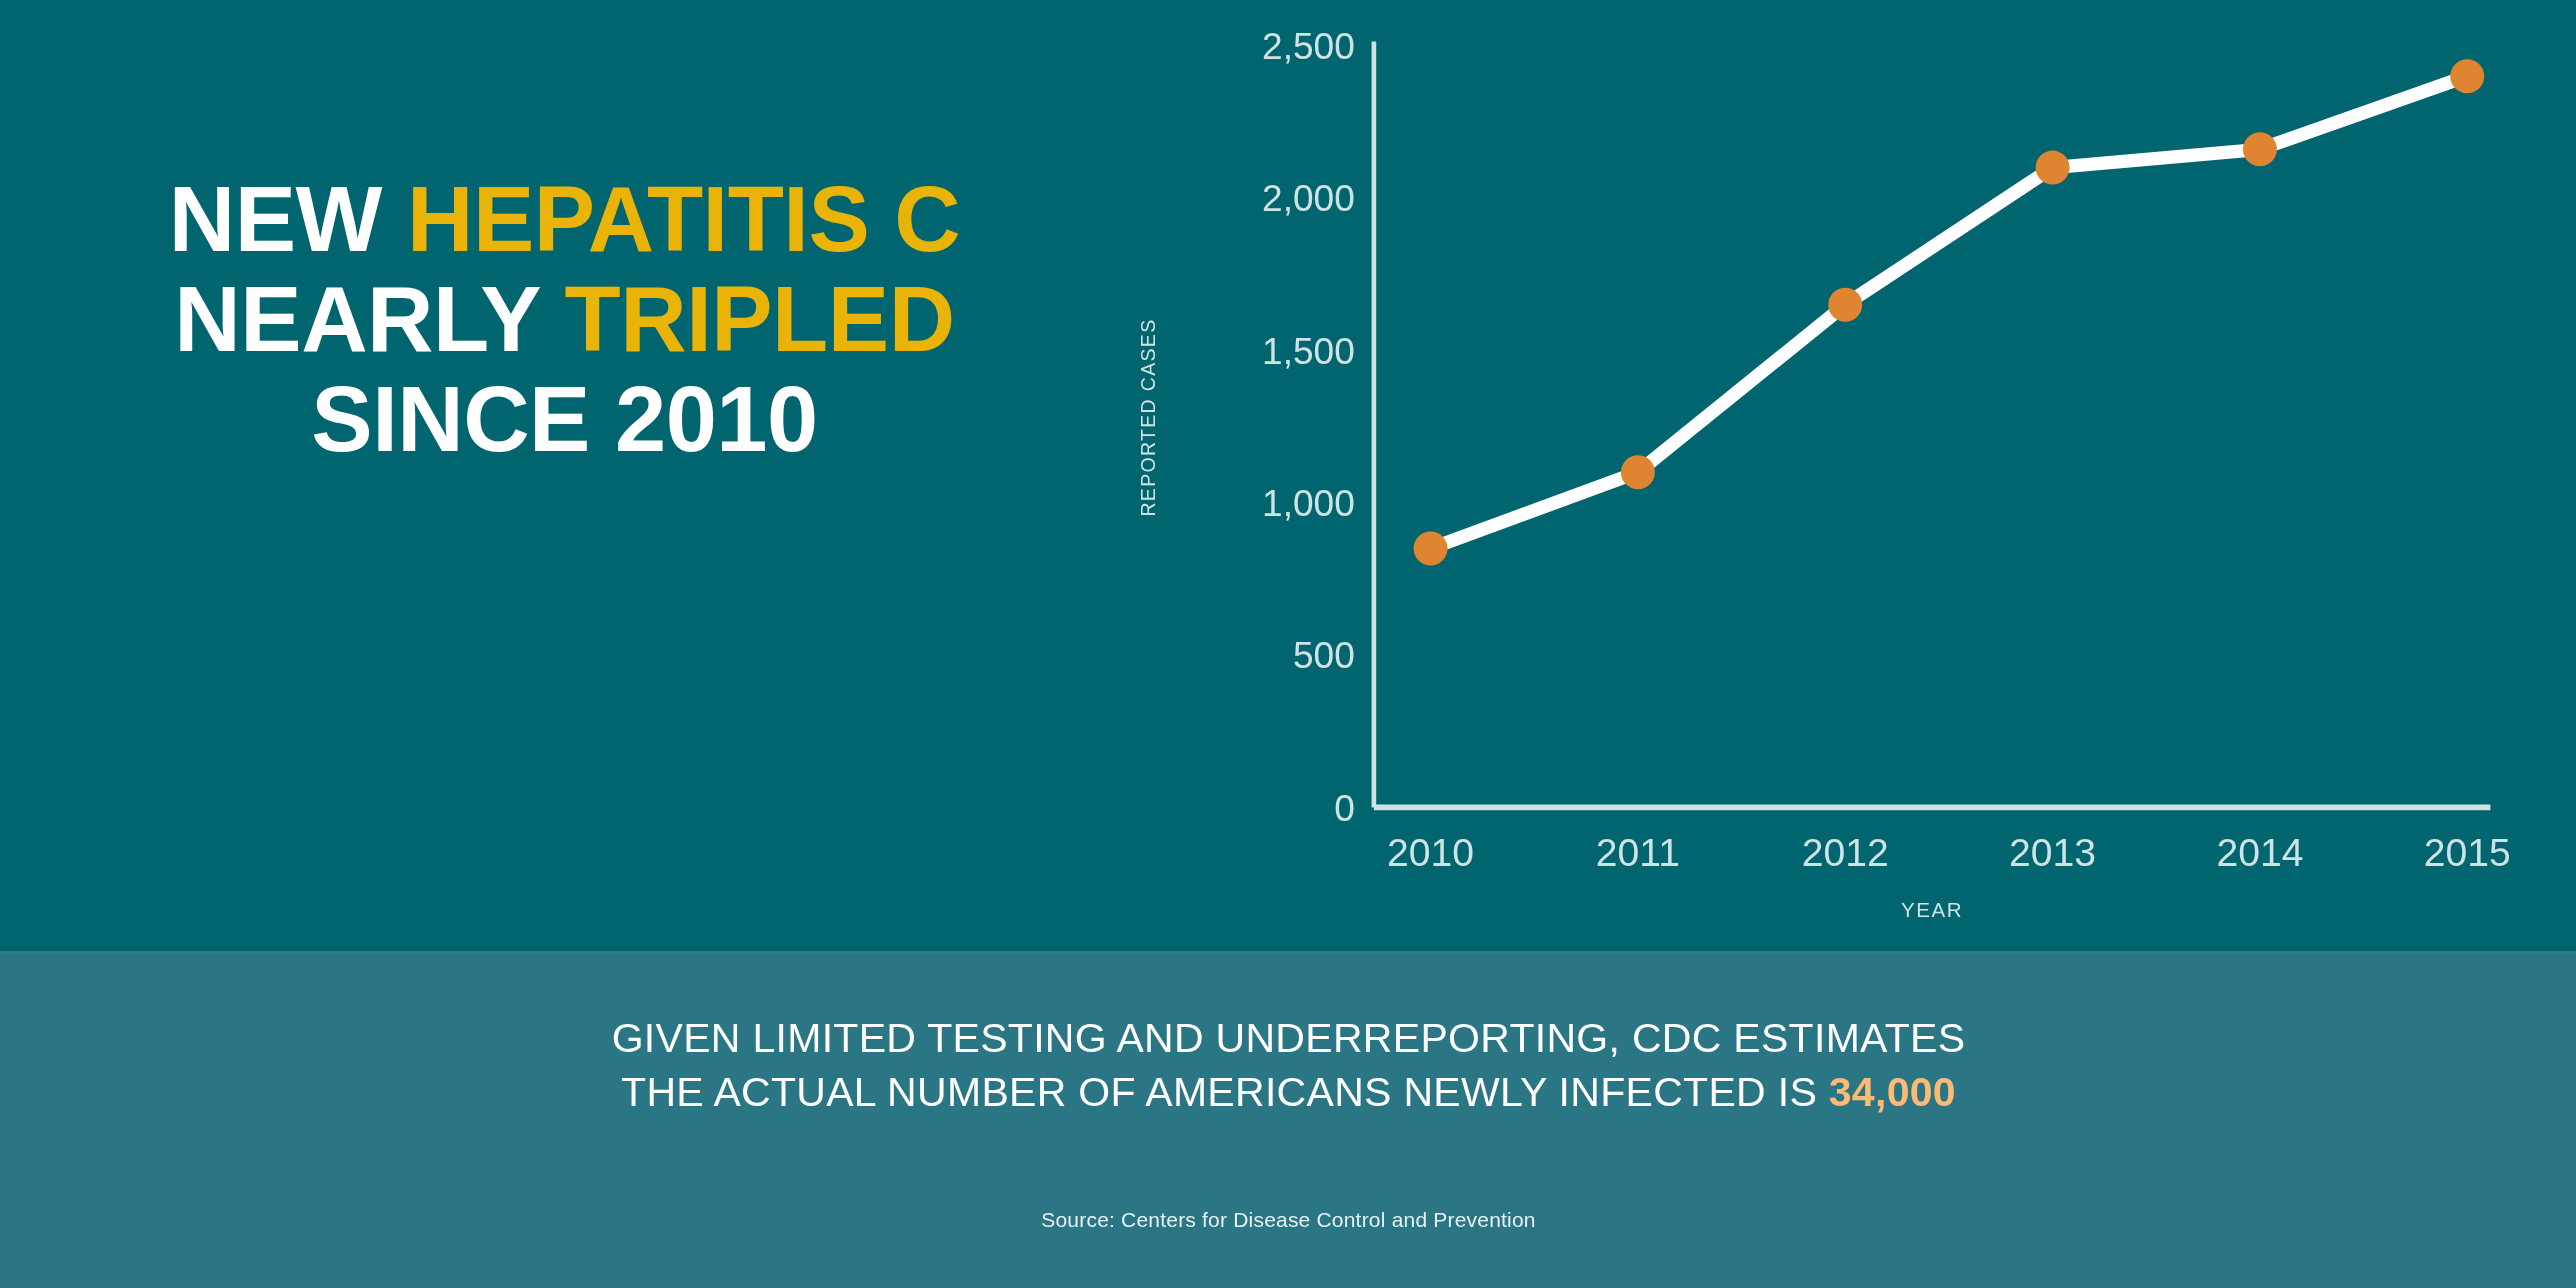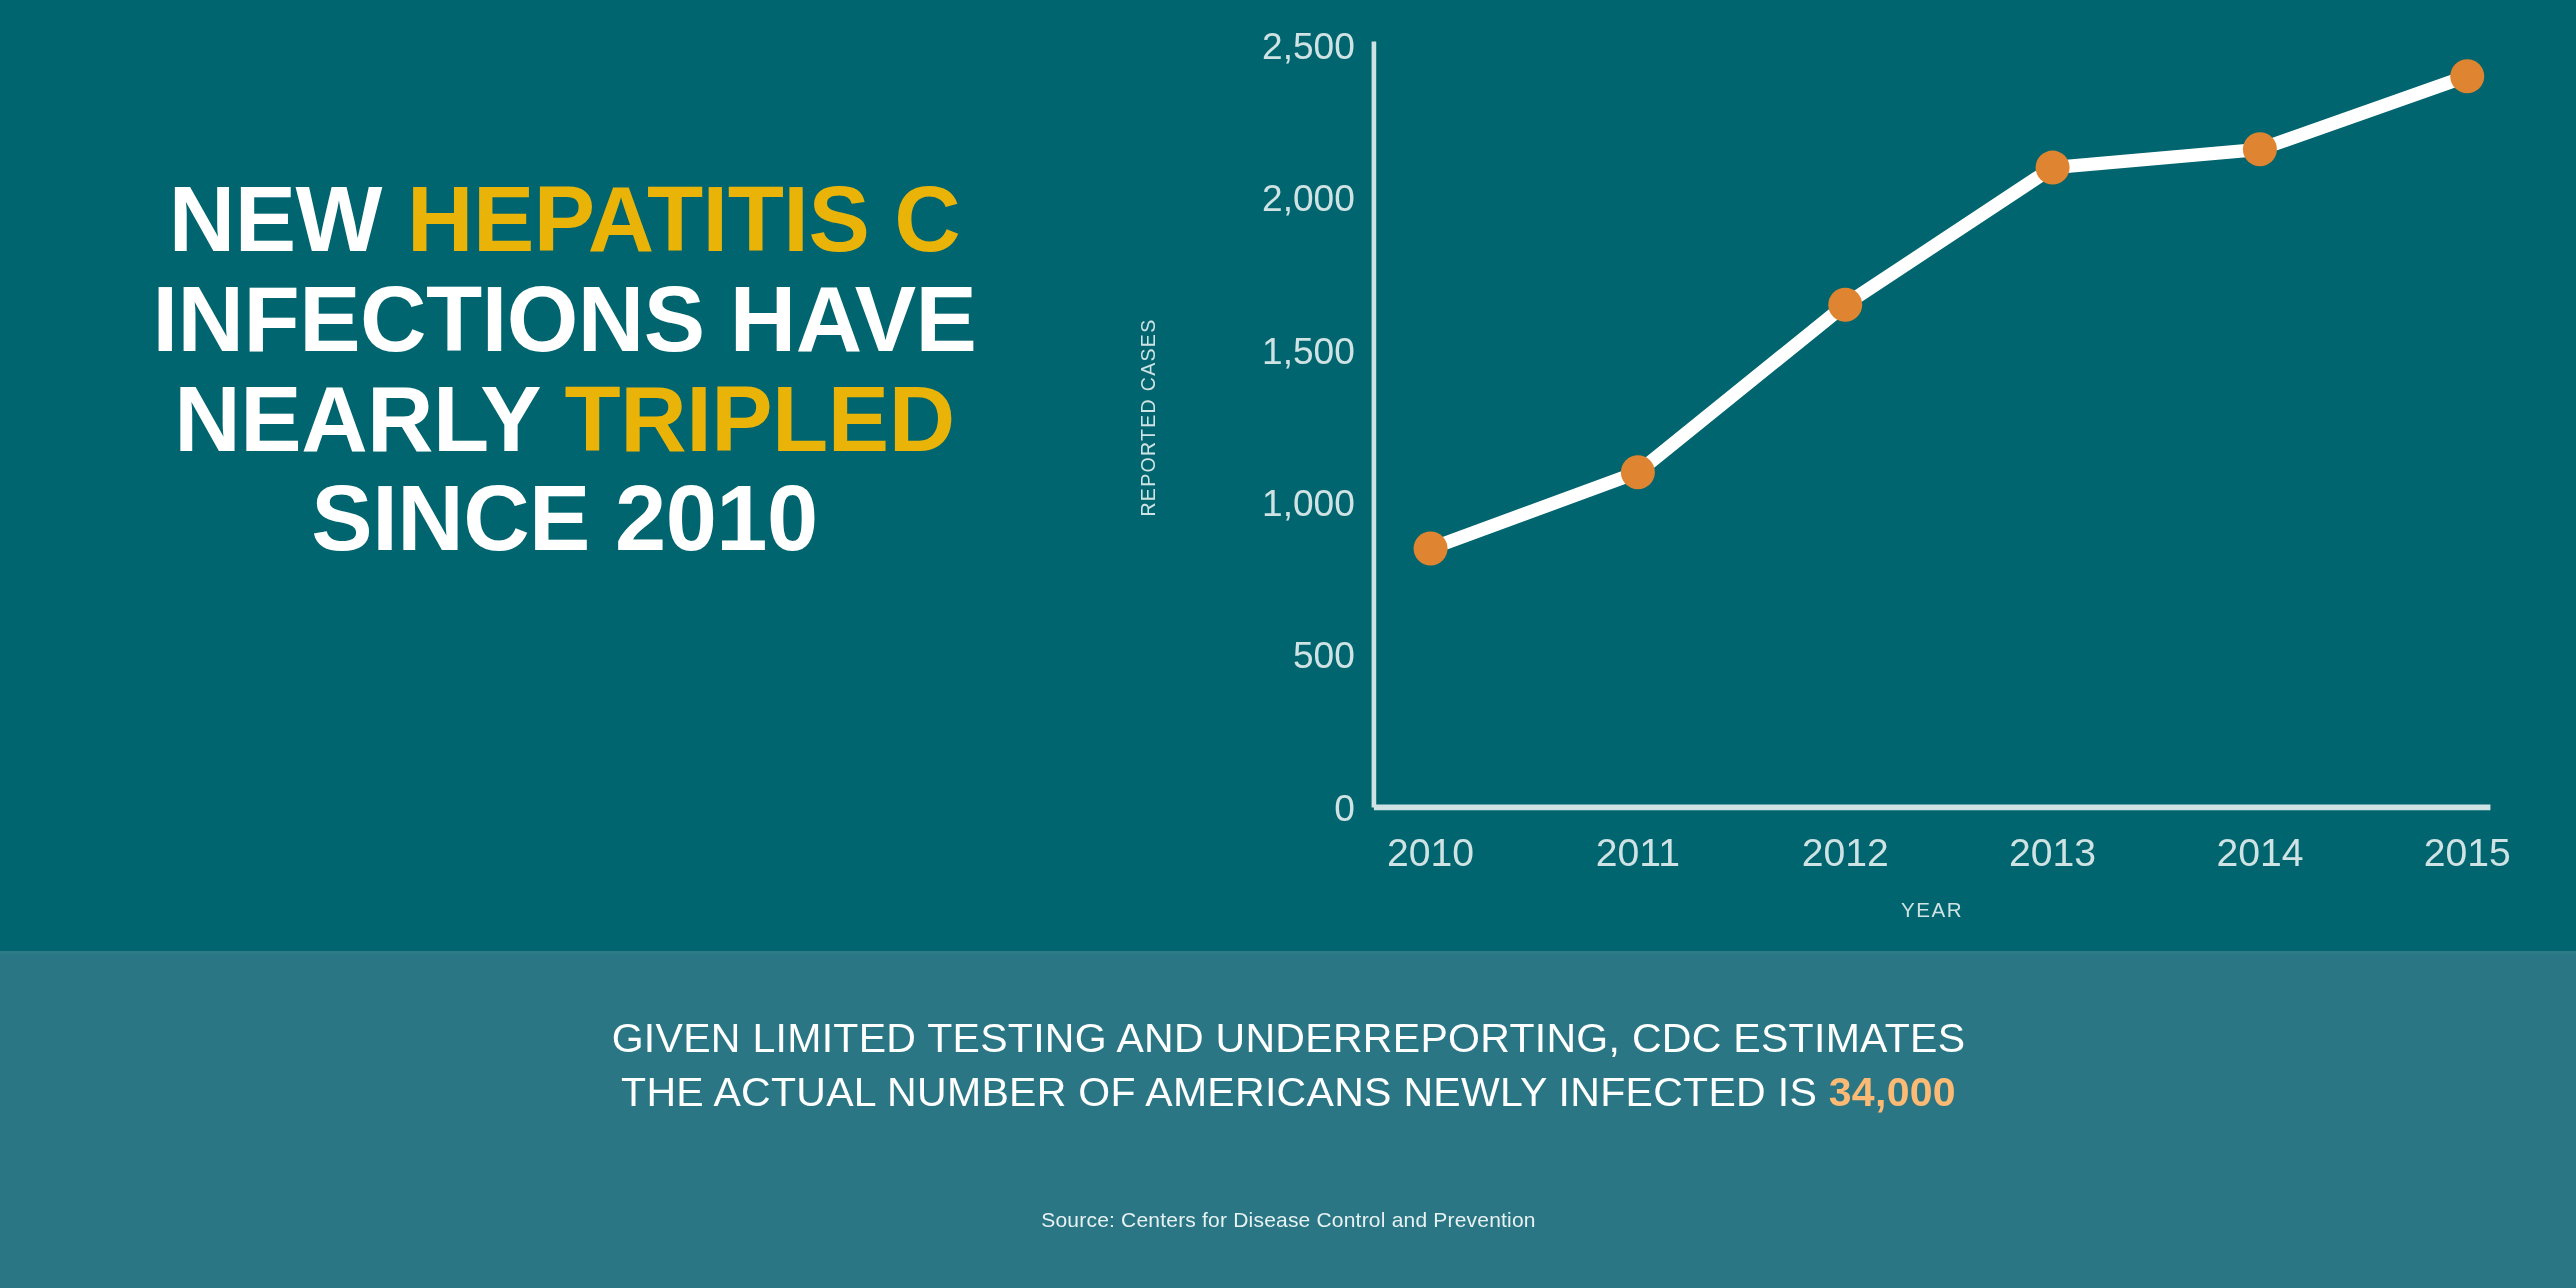--- a/index.html
+++ b/index.html
@@ -72,21 +72,20 @@
 <body>
 
 <div id="root">
 
   <div class="top-panel"></div>
   <div class="divider-line"></div>
   <div class="bottom-panel"></div>
 
   <div class="headline">
     <span class="hl-line"><span>NEW </span><span class="hl-orange">HEPATITIS C</span></span>
-    <span class="hl-line">INFECTIONS HAVE</span>
     <span class="hl-line"><span>NEARLY </span><span class="hl-orange">TRIPLED</span></span>
     <span class="hl-line">SINCE 2010</span>
   </div>
 
   <div class="chart-wrap">
     <svg class="chart-svg" id="chart-svg" width="1401" height="927" viewBox="0 0 2720 1800">
 
       <text id="y-axis-title" x="62" y="770" transform="rotate(-90 62 770)" text-anchor="middle" fill="#CFE3E4" font-family="Liberation Sans, sans-serif" font-size="38" letter-spacing="2.5">REPORTED CASES</text>
 
       <g id="y-ticks">

